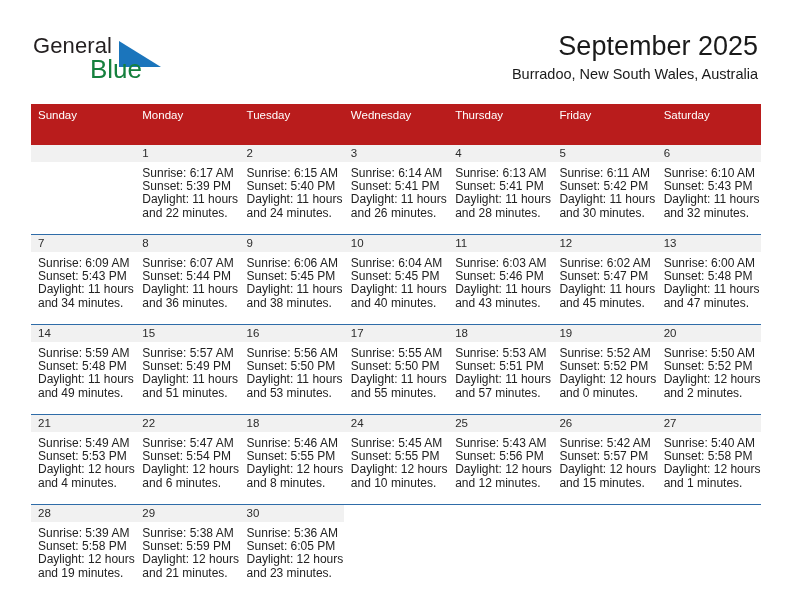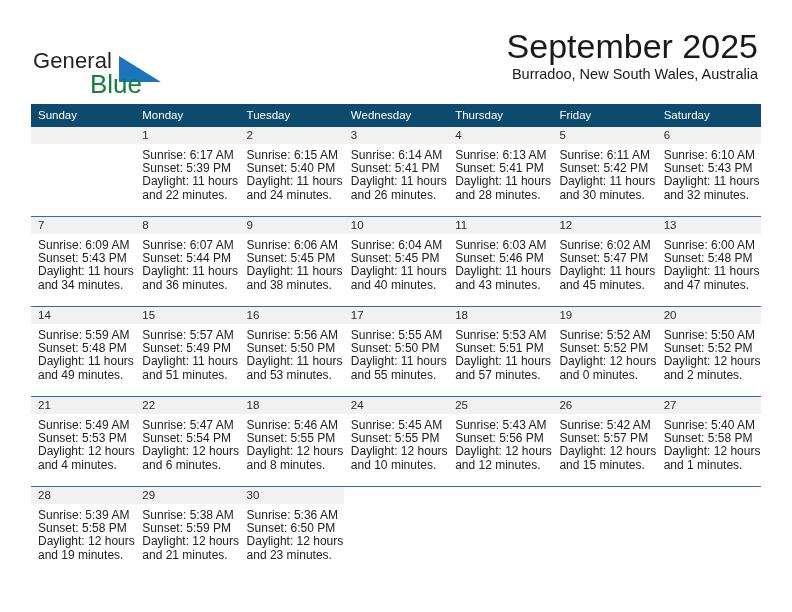--- a/index.html
+++ b/index.html
@@ -27,21 +27,21 @@
     position: absolute;
     left: 0;
     top: 0;
     width: 792px;
     height: 104px;
   }
 
   .logo {
     position: absolute;
     left: 33px;
-    top: 48px;
+    top: 33px;
     width: 170px;
     height: 52px;
   }
   .logo-general {
     position: absolute;
     left: 0;
     top: 0;
     font-size: 22px;
     letter-spacing: 0.1px;
     color: #231f20;
@@ -68,21 +68,21 @@
     font-family: "Liberation Sans", sans-serif;
   }
 
   .title-block {
     position: absolute;
     right: 34px;
     top: 30px;
     text-align: right;
   }
   .month-title {
-    font-size: 34px;
+    font-size: 27px;
     font-weight: normal;
     color: #1a1a1a;
     line-height: 32px;
     white-space: nowrap;
     text-align: right;
   }
   .location {
     margin-top: 3px;
     font-size: 14.5px;
     color: #1a1a1a;
@@ -94,26 +94,26 @@
   .calendar {
     position: absolute;
     left: 31px;
     top: 104px;
     width: 730px;
     border-collapse: collapse;
     table-layout: fixed;
   }
 
   .calendar th {
-    background: #0c4a6e;
+    background: #b91c1c;
     color: #ffffff;
     font-size: 11.5px;
     font-weight: normal;
     text-align: left;
-    padding: 5px 0 5px 7px;
+    padding: 5px 0 23px 7px;
     height: 11px;
     line-height: 13px;
   }
 
   .calendar td {
     vertical-align: top;
     padding: 0;
     width: 104.28px;
     border-top: 1px solid #2f6ca8;
     background: #ffffff;
@@ -519,21 +519,21 @@
                 <div>Daylight: 12 hours</div>
                 <div>and 21 minutes.</div>
               </div>
             </div>
           </td>
           <td>
             <div class="cell">
               <div class="daynum-band">30</div>
               <div class="info">
                 <div>Sunrise: 5:36 AM</div>
-                <div>Sunset: 6:50 PM</div>
+                <div>Sunset: 6:05 PM</div>
                 <div>Daylight: 12 hours</div>
                 <div>and 23 minutes.</div>
               </div>
             </div>
           </td>
           <td>
             <div class="cell blank">
               <div class="daynum-band"></div>
             </div>
           </td>

